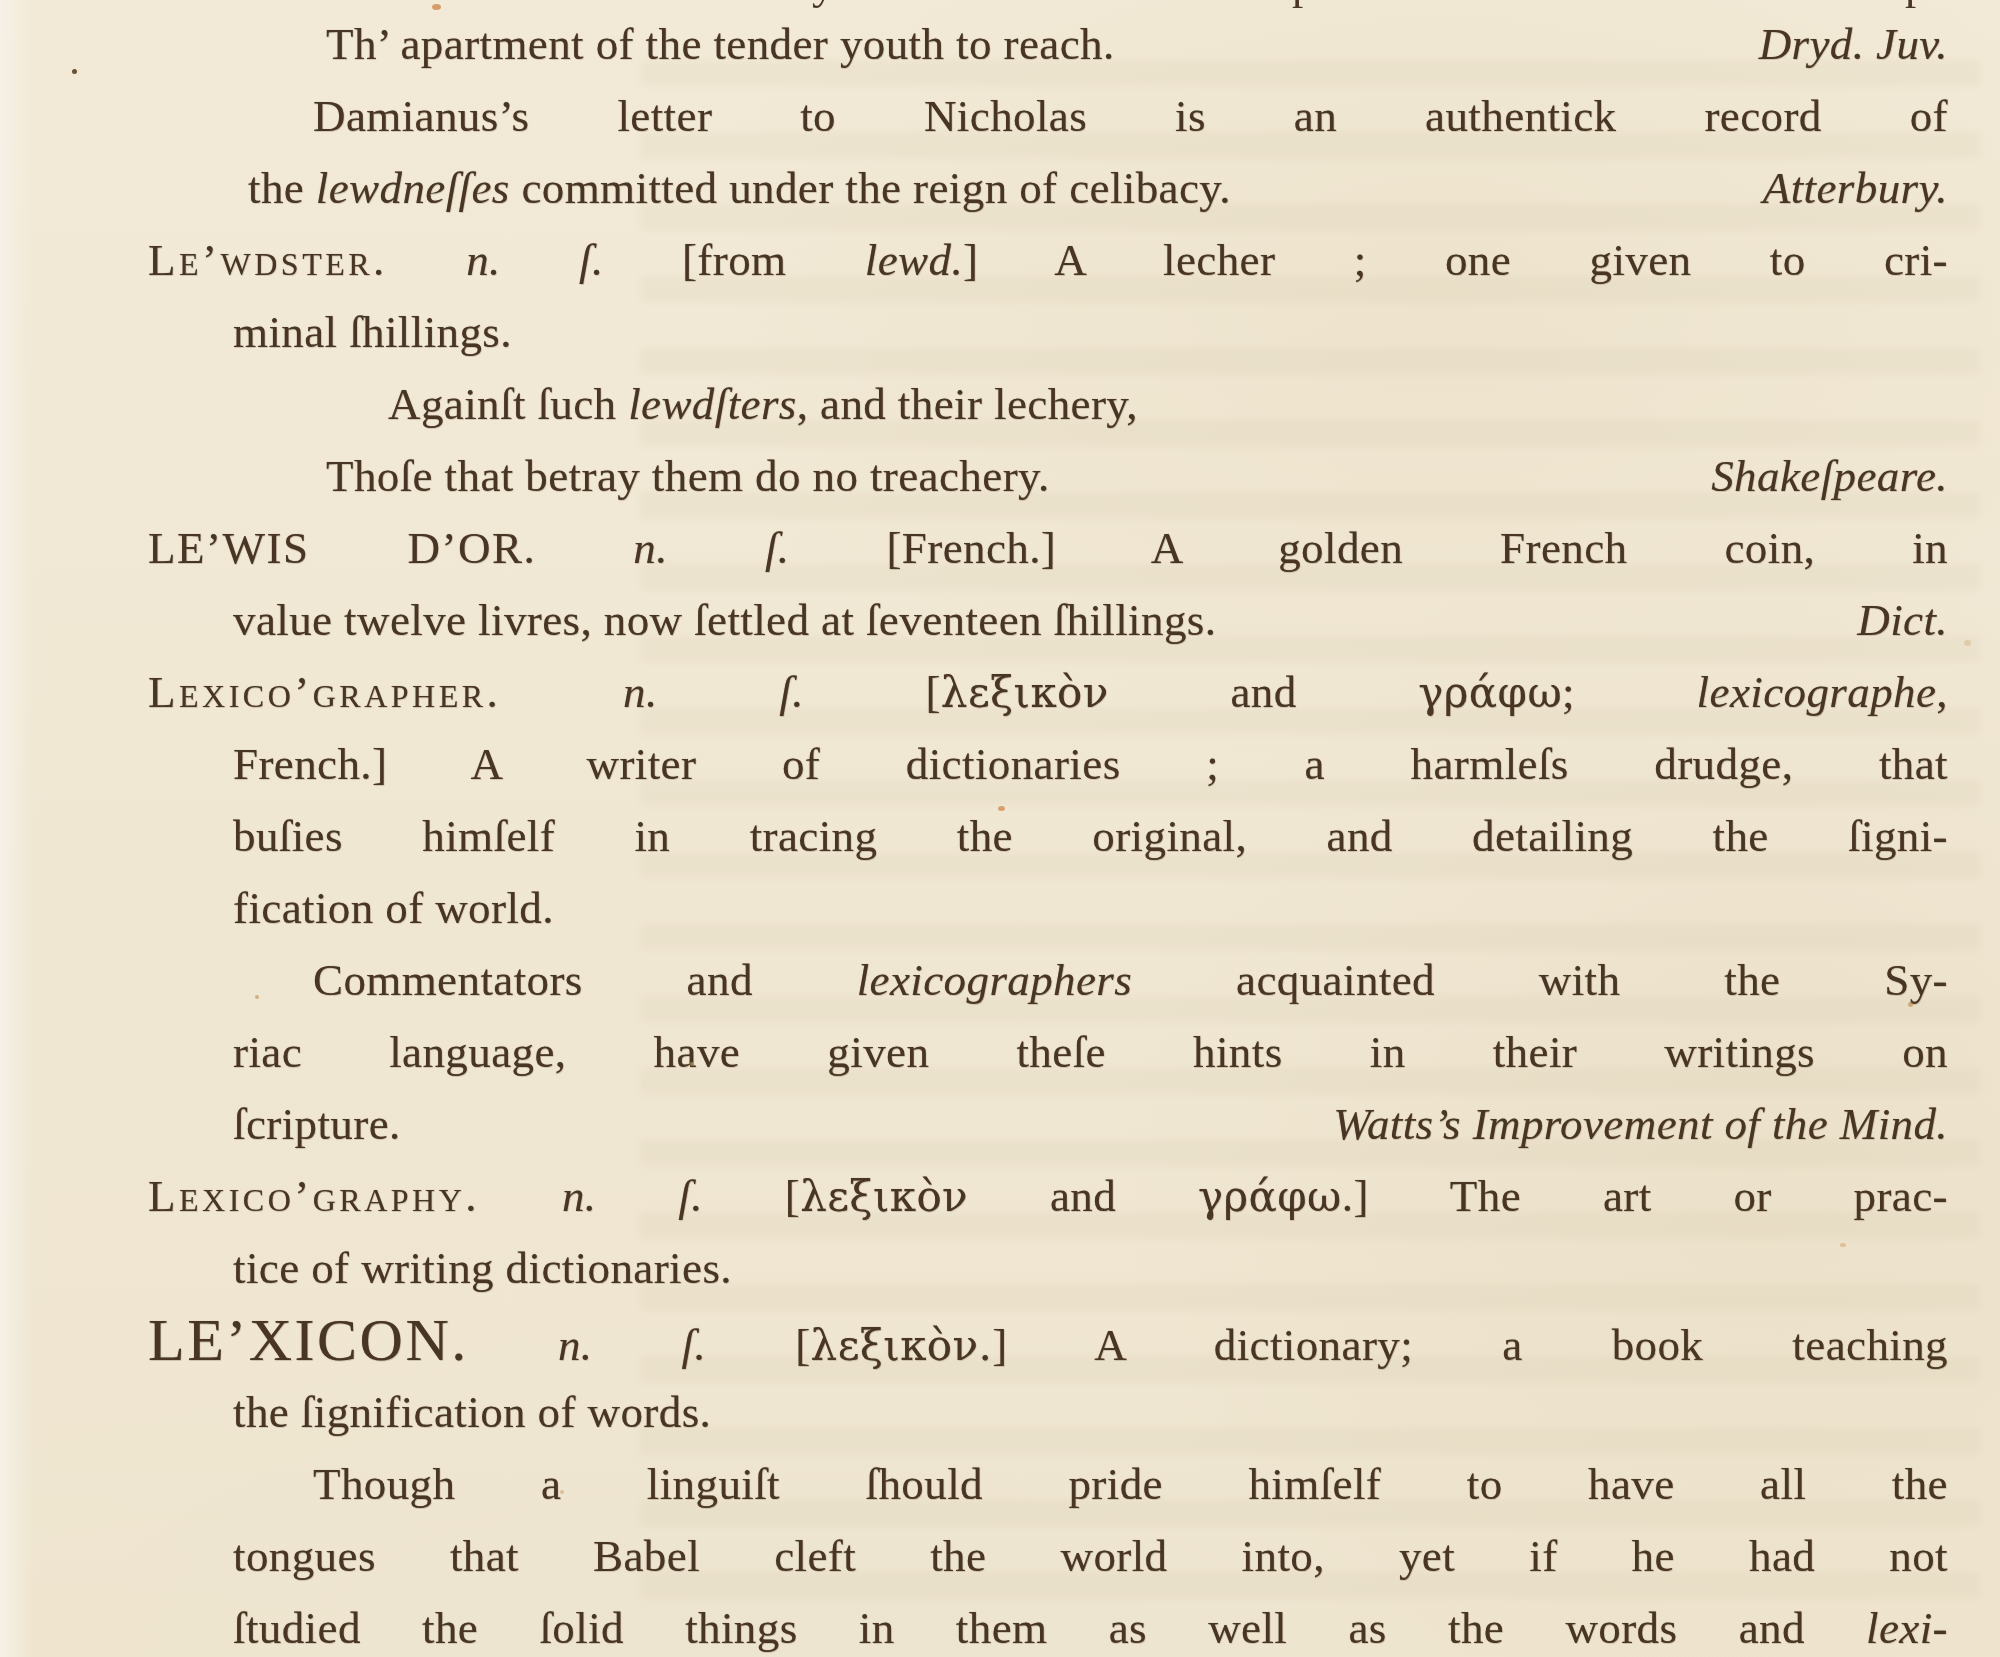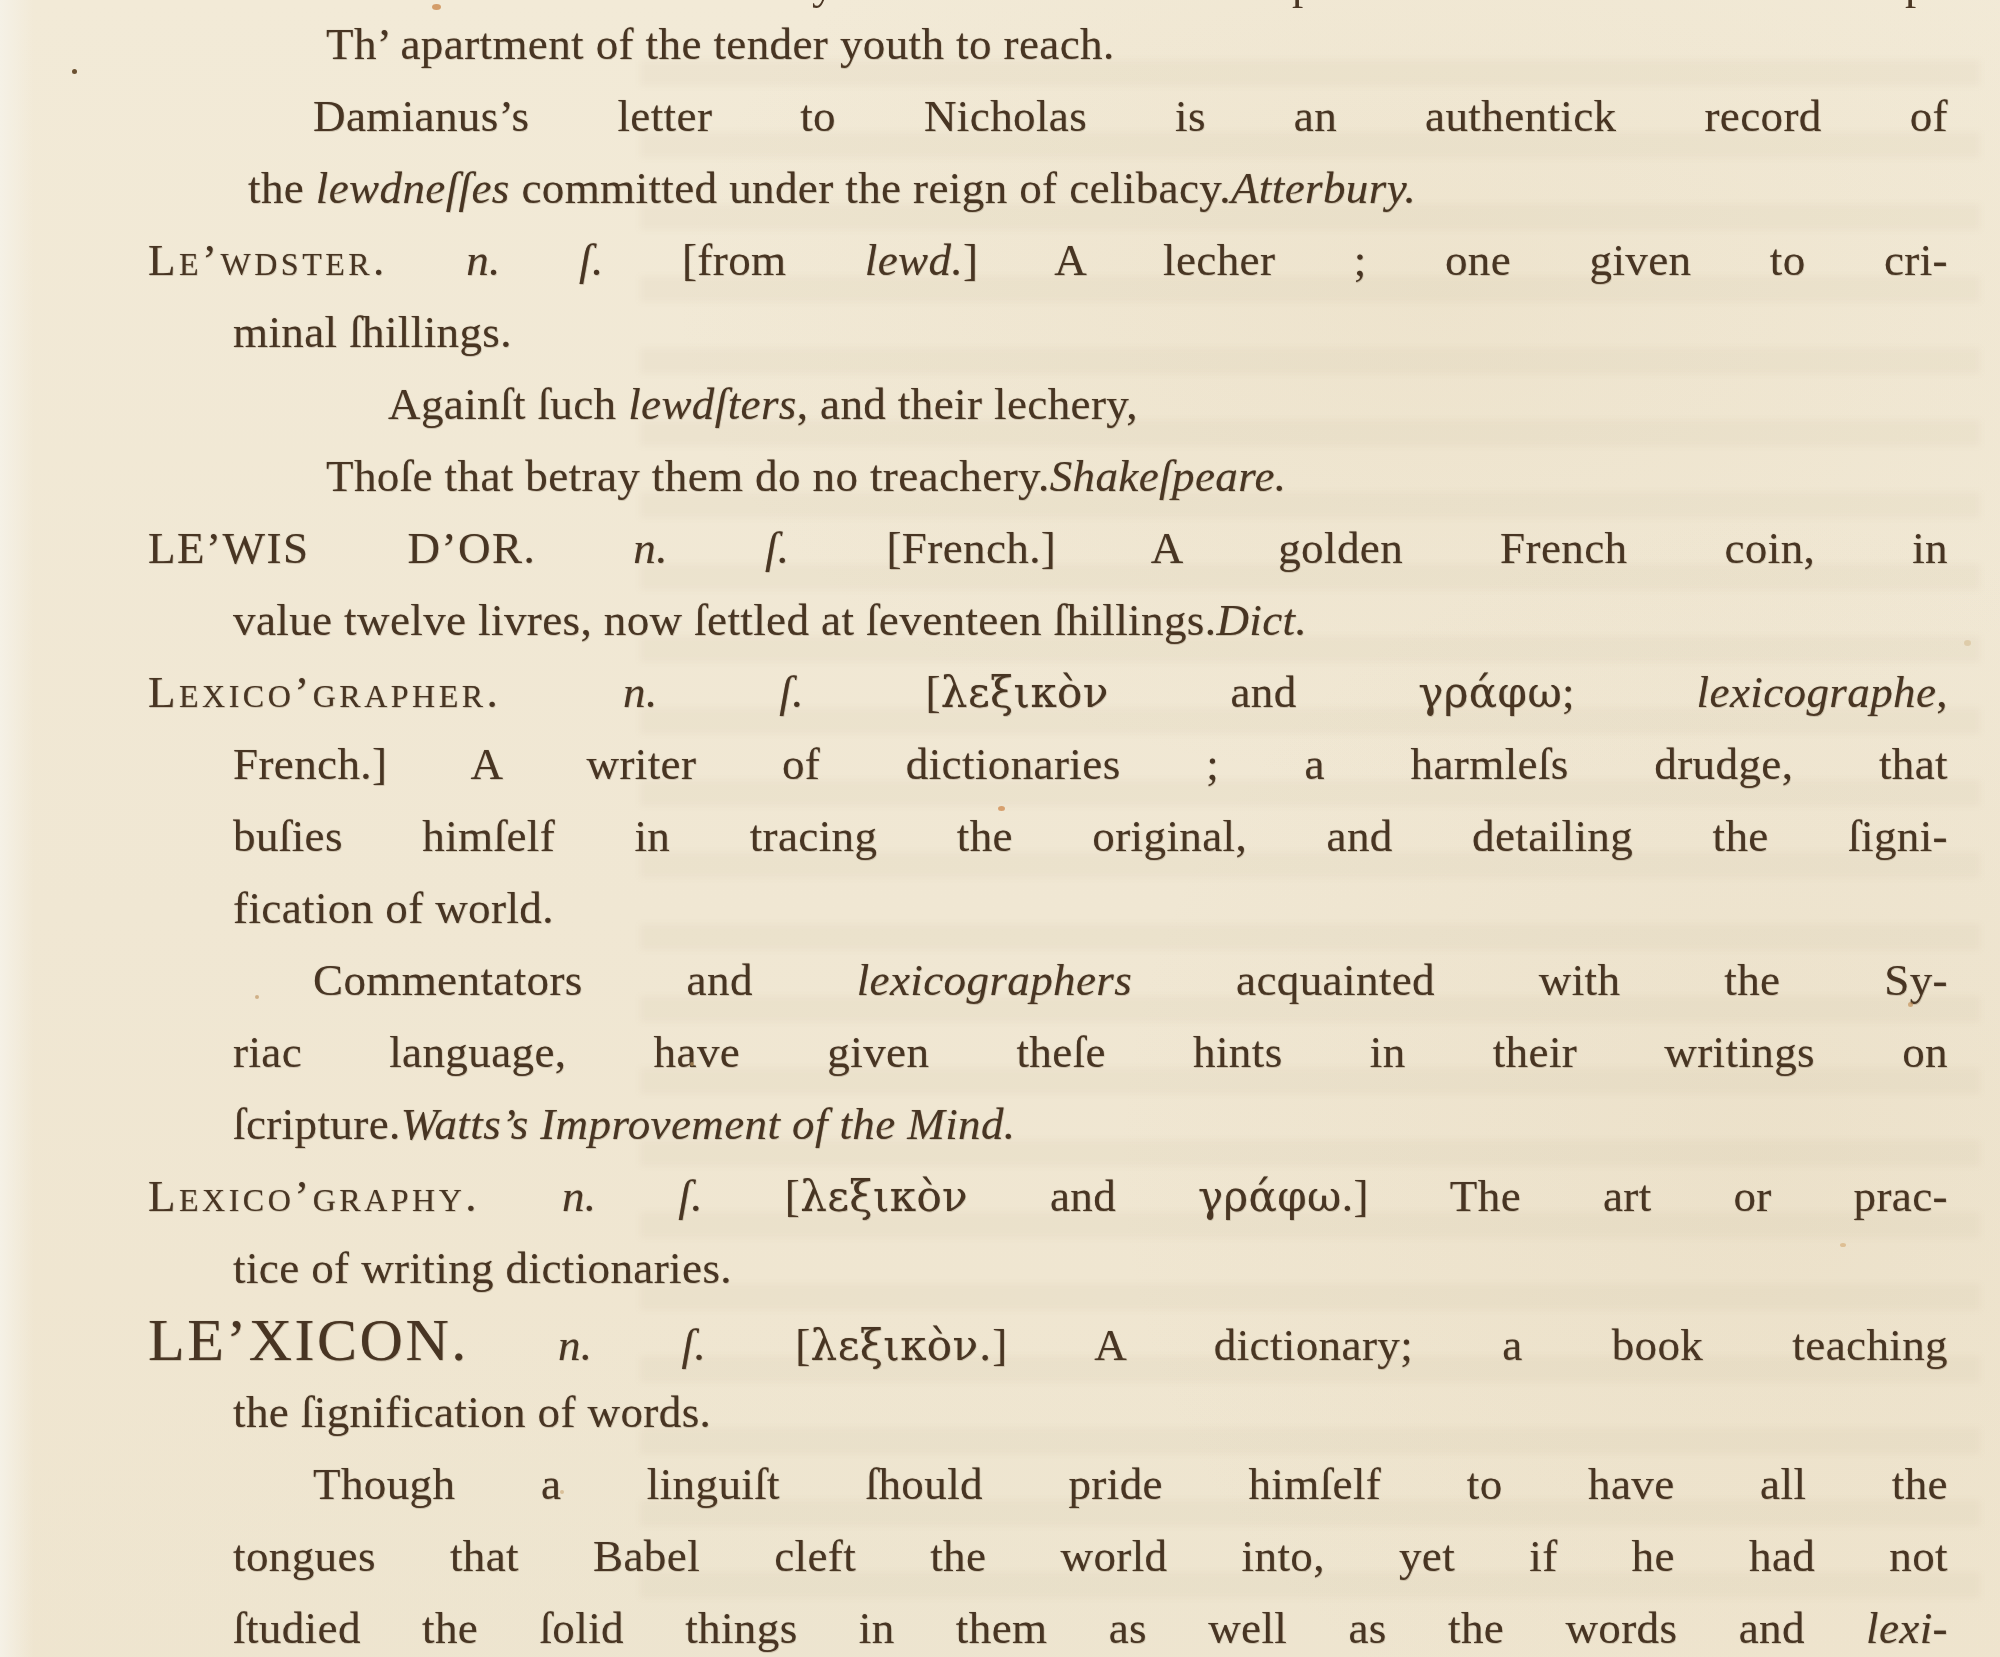--- a/index.html
+++ b/index.html
@@ -31,21 +31,21 @@
     position:absolute;left:148px;top:8px;width:1800px;
   }
   .line{
     height:72px;line-height:72px;
     font-size:45px;
     letter-spacing:0.4px;
     white-space:nowrap;
     text-shadow:0 0 1px rgba(72,53,34,0.45), 0.7px 0.7px 0 rgba(72,53,34,0.16);
   }
   .lay-justify{white-space:normal;text-align:justify;text-align-last:justify;}
-  .lay-cite{display:flex;justify-content:flex-start;align-items:baseline;}
+  .lay-cite{display:flex;justify-content:space-between;align-items:baseline;}
   .ind-entry{padding-left:0;}
   .ind-cont{padding-left:85px;}
   .ind-cont2{padding-left:100px;}
   .ind-para{padding-left:165px;}
   .ind-verse1{padding-left:240px;}
   .ind-verse2{padding-left:178px;}
   .run{}
   .s-r{font-style:normal;}
   .s-i{font-style:italic;}
   .s-ic{letter-spacing:1.5px;}
@@ -70,20 +70,21 @@
       <span class="frag" style="left: 1292px;">
         <span class="frag-inner">p</span>
       </span>
       <span class="frag" style="left: 1905px;">
         <span class="frag-inner">p</span>
       </span>
     </div>
   <div class="textblock" id="textblock">
       <div class="line ind-verse2 lay-cite">
         <span class="runs"><span class="run s-r">Th’ apartment of the tender youth to reach.</span></span>
+        <span class="run cite s-i">Dryd. Juv.</span>
       </div>
       <div class="line ind-para lay-justify"><span class="runs"><span class="run s-r">Damianus’s letter to Nicholas is an authentick record of</span></span></div>
       <div class="line ind-cont2 lay-cite">
         <span class="runs"><span class="run s-r">the </span><span class="run s-i">lewdneſſes</span><span class="run s-r"> committed under the reign of celibacy.</span></span>
         <span class="run cite s-i">Atterbury.</span>
       </div>
       <div class="line ind-entry lay-justify"><span class="runs"><span class="run s-sc">Le’wdster.</span><span class="run s-r"> </span><span class="run s-i">n. ſ.</span><span class="run s-r"> [from </span><span class="run s-i">lewd.</span><span class="run s-r">] A lecher ; one given to cri-</span></span></div>
       <div class="line ind-cont lay-left"><span class="runs"><span class="run s-r">minal ſhillings.</span></span></div>
       <div class="line ind-verse1 lay-left"><span class="runs"><span class="run s-r">Againſt ſuch </span><span class="run s-i">lewdſters</span><span class="run s-r">, and their lechery,</span></span></div>
       <div class="line ind-verse2 lay-cite">

